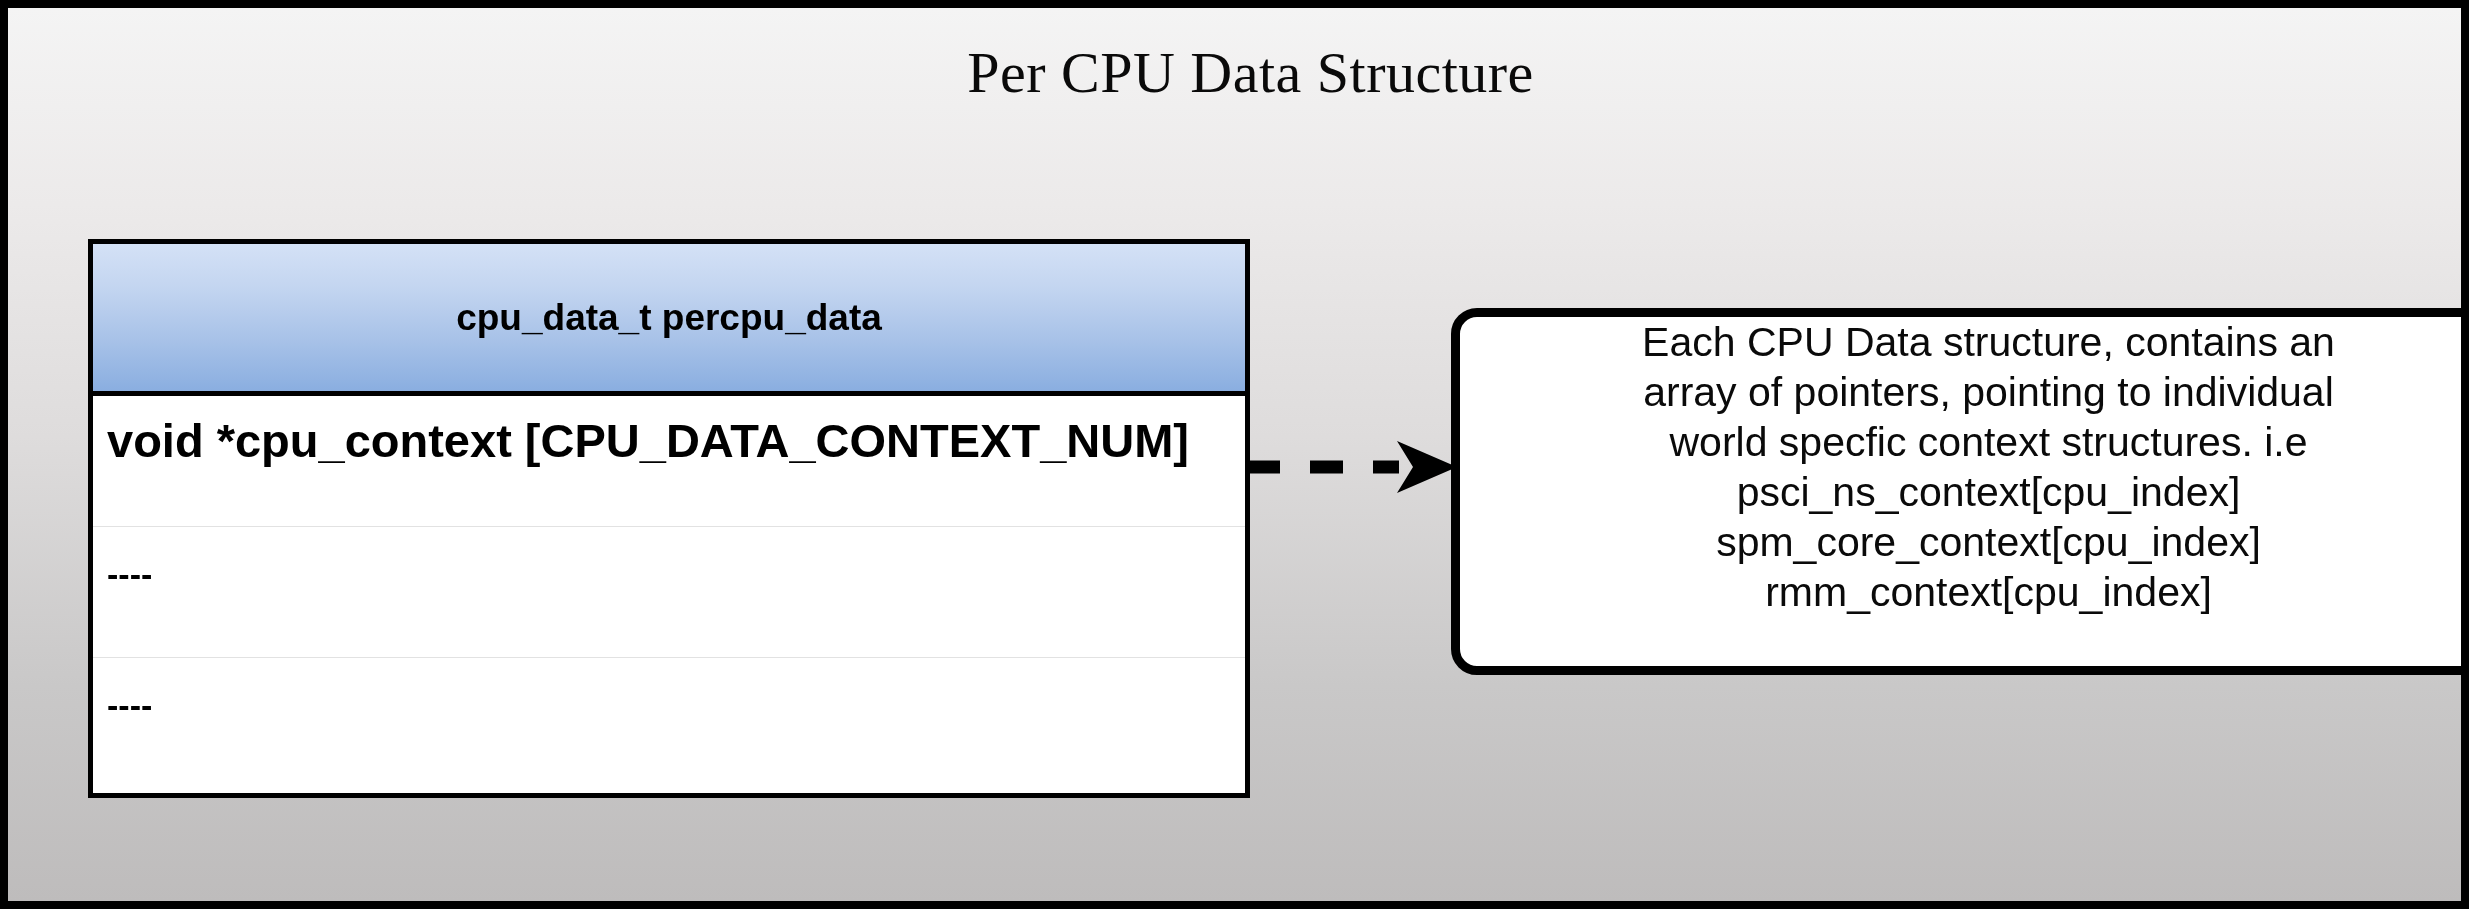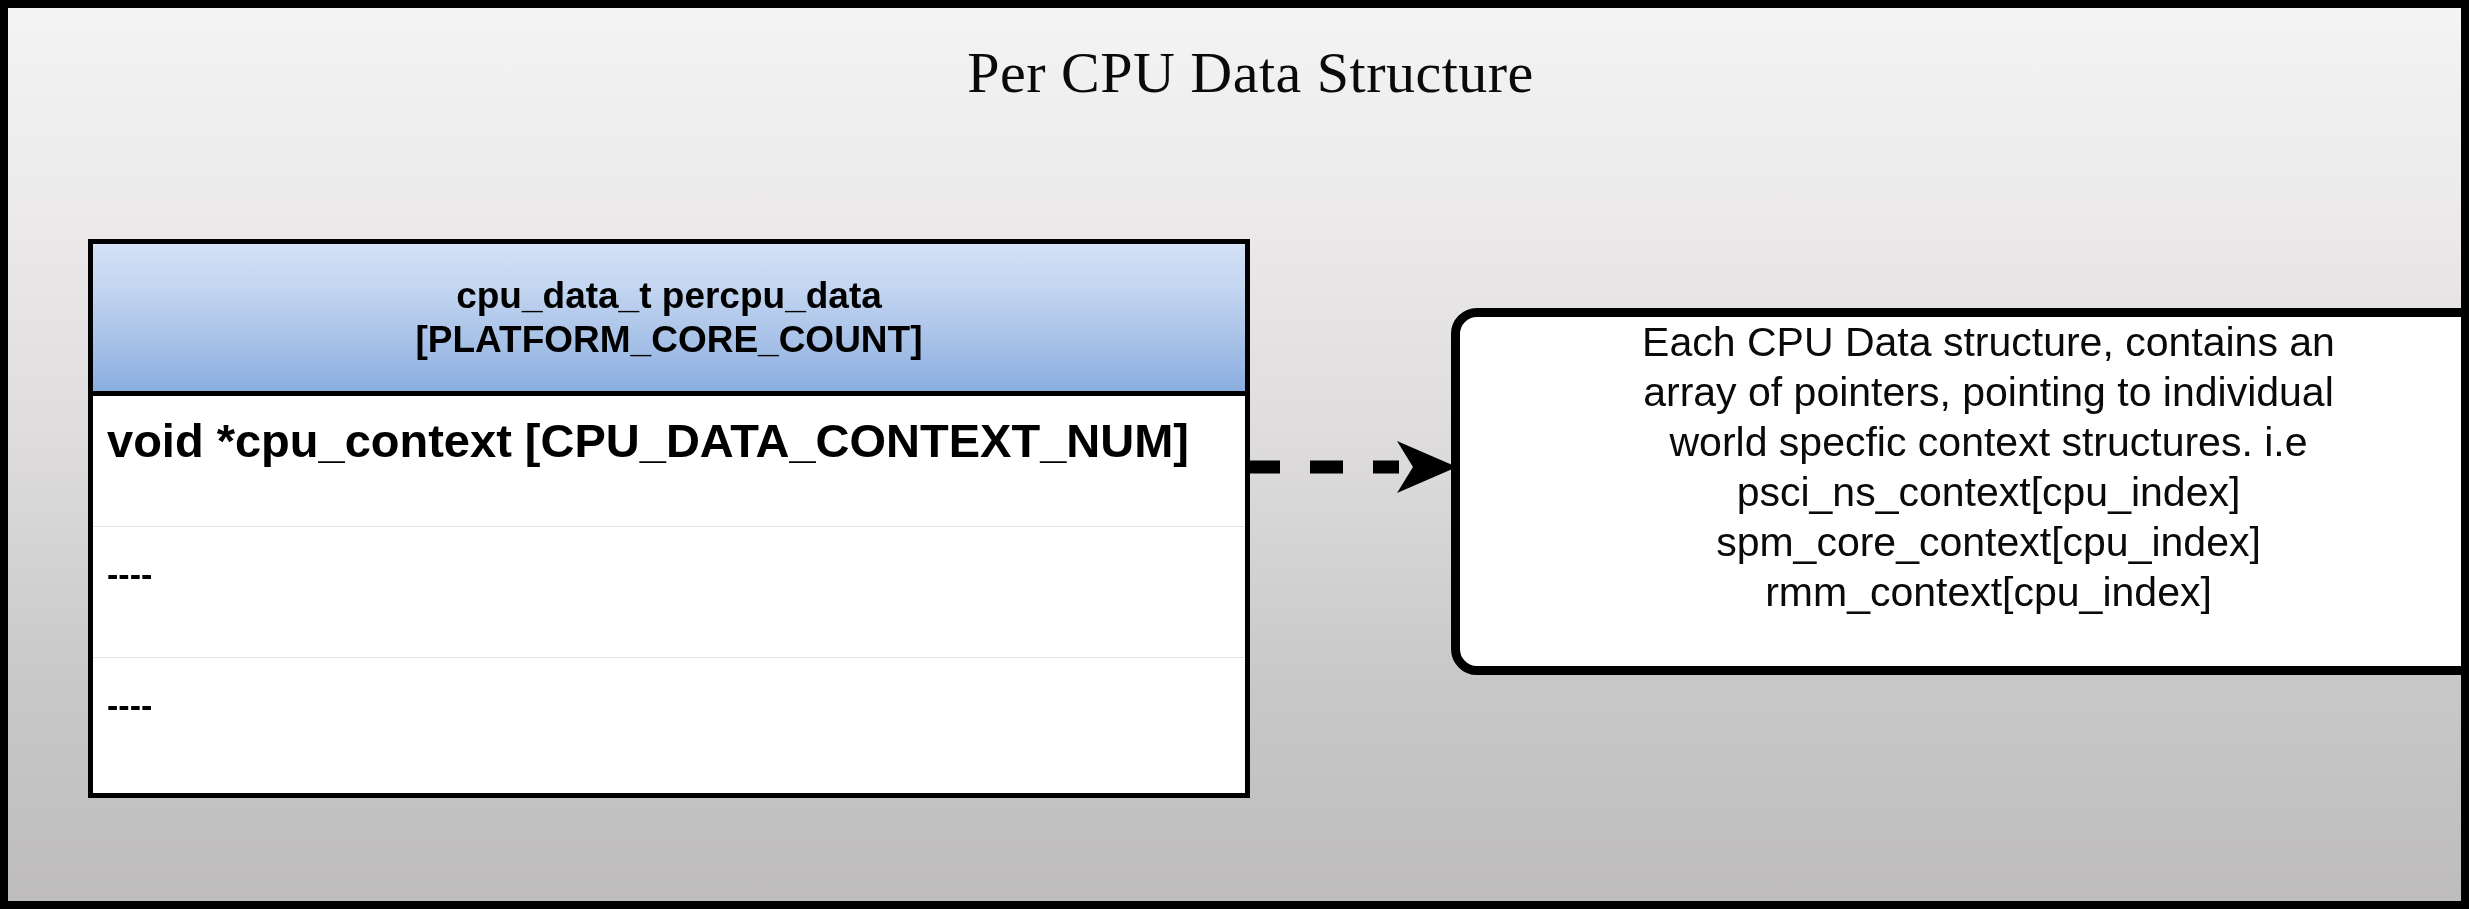--- a/index.html
+++ b/index.html
@@ -122,21 +122,20 @@
 <body>
 
 <div class="slide">
 
   <div class="slide-title">Per CPU Data Structure</div>
 
   <div class="struct-table">
 
     <div class="struct-header">
       <div class="hline">cpu_data_t percpu_data</div>
-      <div class="hline">[PLATFORM_CORE_COUNT]</div>
     </div>
 
     <div class="struct-row">void *cpu_context [CPU_DATA_CONTEXT_NUM]</div>
 
     <div class="struct-row dashes">----</div>
 
     <div class="struct-row dashes last">----</div>
   </div>
 
   <div class="connector">

